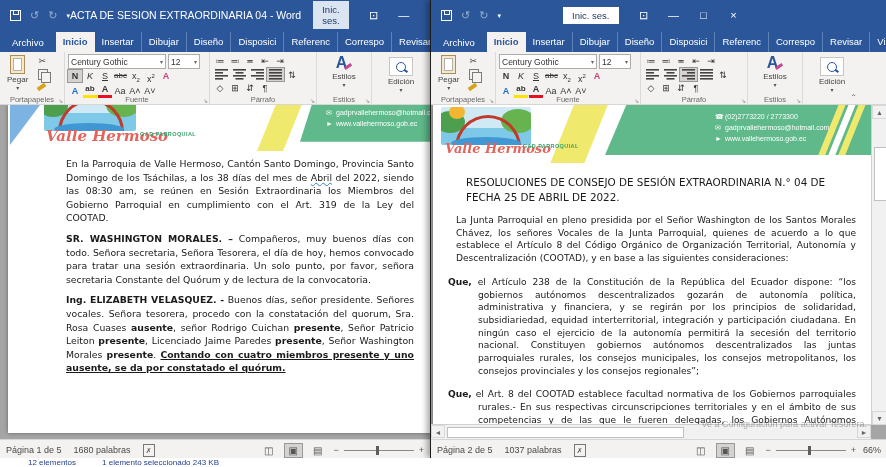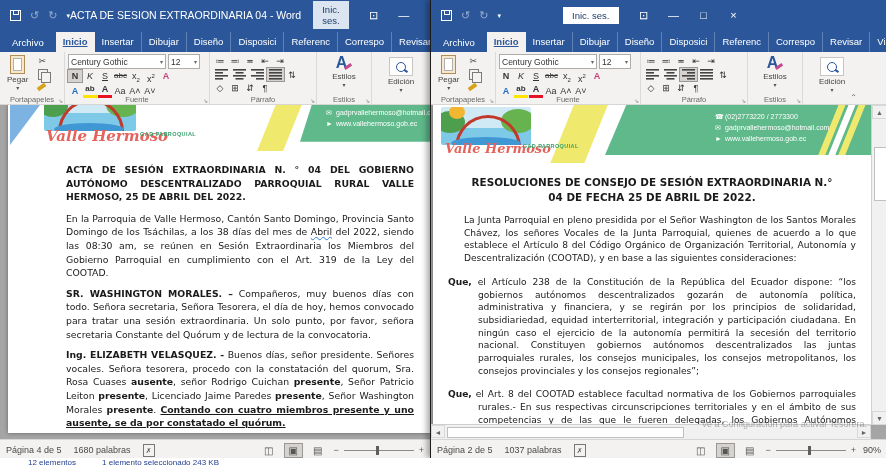--- a/index.html
+++ b/index.html
@@ -16,21 +16,21 @@
   .floppy{width:9px;height:9px;border:1px solid #fff;position:relative;display:inline-block;}
   .floppy::after{content:"";position:absolute;left:2px;top:0;width:4px;height:3px;border:1px solid #fff;border-top:none;}
   .wtitle{flex:0 0 auto;font-size:10.5px;white-space:nowrap;margin:4px auto;}
   .signin{background:#dbe5f2;color:#1f3b66;border:none;font-size:9.5px;padding:3px 9px;margin-left:12px;cursor:pointer;font-family:inherit;}
   .winctl{display:flex;align-items:center;gap:0;margin-left:10px;}
   .winctl span{width:30px;text-align:center;font-size:11px;color:#fff;cursor:default;}
   
   .tabsrow{height:22px;background:#2b579a;display:flex;align-items:flex-end;color:#fff;font-size:9.5px;white-space:nowrap;}
   .tab{padding:4px 7px 5px 7px;border-right:1px solid rgba(255,255,255,.25);cursor:pointer;}
   .tab.filetab{padding:4px 12px 4px 12px;border-right:none;}
-  .tab.active{background:#f3f2f1;color:#2b579a;border-right:none;font-weight:bold;text-decoration:underline;}
+  .tab.active{background:#f3f2f1;color:#2b579a;border-right:none;font-weight:bold;}
   
   .ribbon{height:52px;background:#f3f2f1;border-bottom:1px solid #d8d6d4;display:flex;font-size:8.5px;color:#444;position:relative;}
   .rgroup{position:relative;border-right:1px solid #dcdad8;padding:2px 3px 10px 3px;display:flex;gap:3px;}
   .glabel{position:absolute;bottom:0;left:0;right:0;text-align:center;font-size:7.5px;color:#6b6967;}
   .glaunch{position:absolute;bottom:0px;right:1px;font-size:6px;color:#8a8886;}
   .bigbtn{display:flex;flex-direction:column;align-items:center;justify-content:flex-start;padding:1px 4px;cursor:pointer;}
   .bigbtn .cap{font-size:8px;color:#444;margin-top:1px;}
   .clipboard{width:13px;height:17px;background:#f7e8c9;border:1px solid #b08d57;position:relative;}
   .clipboard::before{content:"";position:absolute;left:2px;top:2px;width:7px;height:11px;background:#fff;border:1px solid #b0b0b0;}
   .smallcol{display:flex;flex-direction:column;gap:1px;justify-content:flex-start;padding-top:1px;}
@@ -96,23 +96,23 @@
   .logoart .water{position:absolute;left:10px;bottom:-4px;width:70px;height:12px;background:#3f97d3;border-radius:50%;}
   .logoname{position:absolute;font-family:"DejaVu Serif",serif;font-style:italic;font-weight:bold;color:#e4635c;white-space:nowrap;}
   #lh-left .logoname{left:38px;top:22px;font-size:15px;}
   #lh-right .logoname{left:12px;top:36px;font-size:13px;}
   .logosub{font-family:"Liberation Sans",sans-serif;font-style:normal;font-size:5.5px;color:#3aa06c;letter-spacing:.4px;position:relative;top:-5px;margin-left:-28px;font-weight:bold;}
   
   .doctxt{color:#1a1a1a;}
   #page-left .doctxt{padding:6px 16px 0 58px;font-size:9.3px;line-height:13.6px;text-align:justify;font-family:"DejaVu Sans",sans-serif;}
   #page-right .doctxt{padding:4px 15px 0 15px;font-size:9.1px;line-height:12.7px;text-align:justify;font-family:"DejaVu Sans",sans-serif;}
   .doctitle-l{font-weight:bold;margin:6px 0 8px 0;}
-  .doctitle-r{font-weight:bold;text-align:center;font-size:10.4px;line-height:14.5px;margin:8px 18px 10px 18px;}
+  .doctitle-r{font-weight:normal;text-align:left;font-size:10.4px;line-height:14.5px;margin:8px 18px 10px 18px;}
   .para{margin:0 0 7px 0;}
-  .para-r{margin:0 0 11px 16px;}
+  .para-r{margin:0 0 11px 8px;}
   .que{padding-left:30px;text-indent:-30px;margin:0 0 11px 0;}
   b.spk{font-weight:bold;}
   .spell{text-decoration:underline wavy #2f7fd4;text-decoration-thickness:1px;}
   .concl{font-weight:bold;text-decoration:underline;}
   
   .vscroll{position:absolute;right:0;top:0;width:15px;height:320px;background:#f1f1f1;border-left:1px solid #d0d0d0;}
   .vscroll .sarr{position:absolute;left:0;width:15px;height:14px;font-size:7px;text-align:center;line-height:14px;color:#666;background:#f1f1f1;border:1px solid #d8d8d8;box-sizing:border-box;}
   .vscroll .up{top:0;}
   .vscroll .dn{bottom:0;}
   .vthumb{position:absolute;left:2px;top:42px;width:11px;height:52px;background:#fff;border:1px solid #c0c0c0;}
@@ -310,31 +310,30 @@
         </span>
         <span class="ystripe"></span>
         <span class="banner"></span>
         <span class="logoname"><span>Valle Hermoso</span><span class="logosub">GAD PARROQUIAL</span></span>
         <span class="contact">
           <span><span class="ic">✉</span><span>gadprvallehermoso@hotmail.com</span></span><br>
           <span><span class="ic">►</span><span>www.vallehermoso.gob.ec</span></span>
         </span>
       </div>
       <div class="doctxt">
-        <p class="doctitle-l">ACTA DE SESIÓN EXTRAORDINARIA  N. ° 04 DEL GOBIERNO AUTÓNOMO DESCENTRALIZADO  PARROQUIAL RURAL VALLE HERMOSO, 25 DE ABRIL DEL 2022.</p>
         <p class="para"><span>En la Parroquia de Valle Hermoso,  Cantón Santo Domingo,  Provincia Santo Domingo  de los Tsáchilas, a los 38 días del mes de </span><span class="spell">Abril</span><span> del 2022, siendo las 08:30 am, se reúnen en Sesión  Extraordinaria los Miembros del Gobierno  Parroquial  en  cumplimiento  con  el  Art. 319  de  la  Ley  del COOTAD.</span></p>
         <p class="para"><b class="spk">SR. WASHINGTON MORALES. –</b><span> Compañeros, muy buenos días con todo. Señora secretaria, Señora Tesorera, el día de hoy, hemos convocado para tratar una sesión extraordinaria. Un solo punto, por favor, señora secretaria Constante del Quórum y de lectura de la convocatoria.</span></p>
         <p class="para"><b class="spk">Ing. ELIZABETH VELASQUEZ. -</b><span> Buenos días, señor presidente. Señores vocales. Señora tesorera, procedo con la constatación del quorum, Sra. Rosa Cuases </span><b>ausente</b><span>, señor Rodrigo Cuichan </span><b>presente</b><span>, Señor Patricio Leiton </span><b>presente</b><span>, Licenciado Jaime Paredes </span><b>presente</b><span>, Señor Washington Morales </span><b>presente</b><span>. </span><span class="concl">Contando con cuatro miembros presente y uno ausente, se da por constatado  el quórum.</span></p>
 
       </div>
     </div>
   </div>
 
   <div class="statusbar">
-    <span>Página 4 de 5</span>
+    <span>Página 1 de 5</span>
     <span>1680 palabras</span>
     <span class="proof">✗</span>
     <span class="sright">
       <span class="viewbtn">◫</span>
       <span class="viewbtn activebox">▣</span>
       <span class="viewbtn">▤</span>
       <span class="zoomline">
         <span>−</span>
         <span class="ztrack">
             <span class="zthumb"></span>
@@ -559,21 +558,21 @@
       <span class="viewbtn">◫</span>
       <span class="viewbtn activebox">▣</span>
       <span class="viewbtn">▤</span>
       <span class="zoomline">
         <span>−</span>
         <span class="ztrack">
             <span class="zthumb"></span>
           </span>
         <span>+</span>
       </span>
-      <span class="zpct">90%</span>
+      <span class="zpct">66%</span>
     </span>
   </div>
 </div>
 
 <div class="explorer">
   <span>12 elementos</span>
   <span>1 elemento seleccionado  243 KB</span>
 </div>
 
 </body></html>

